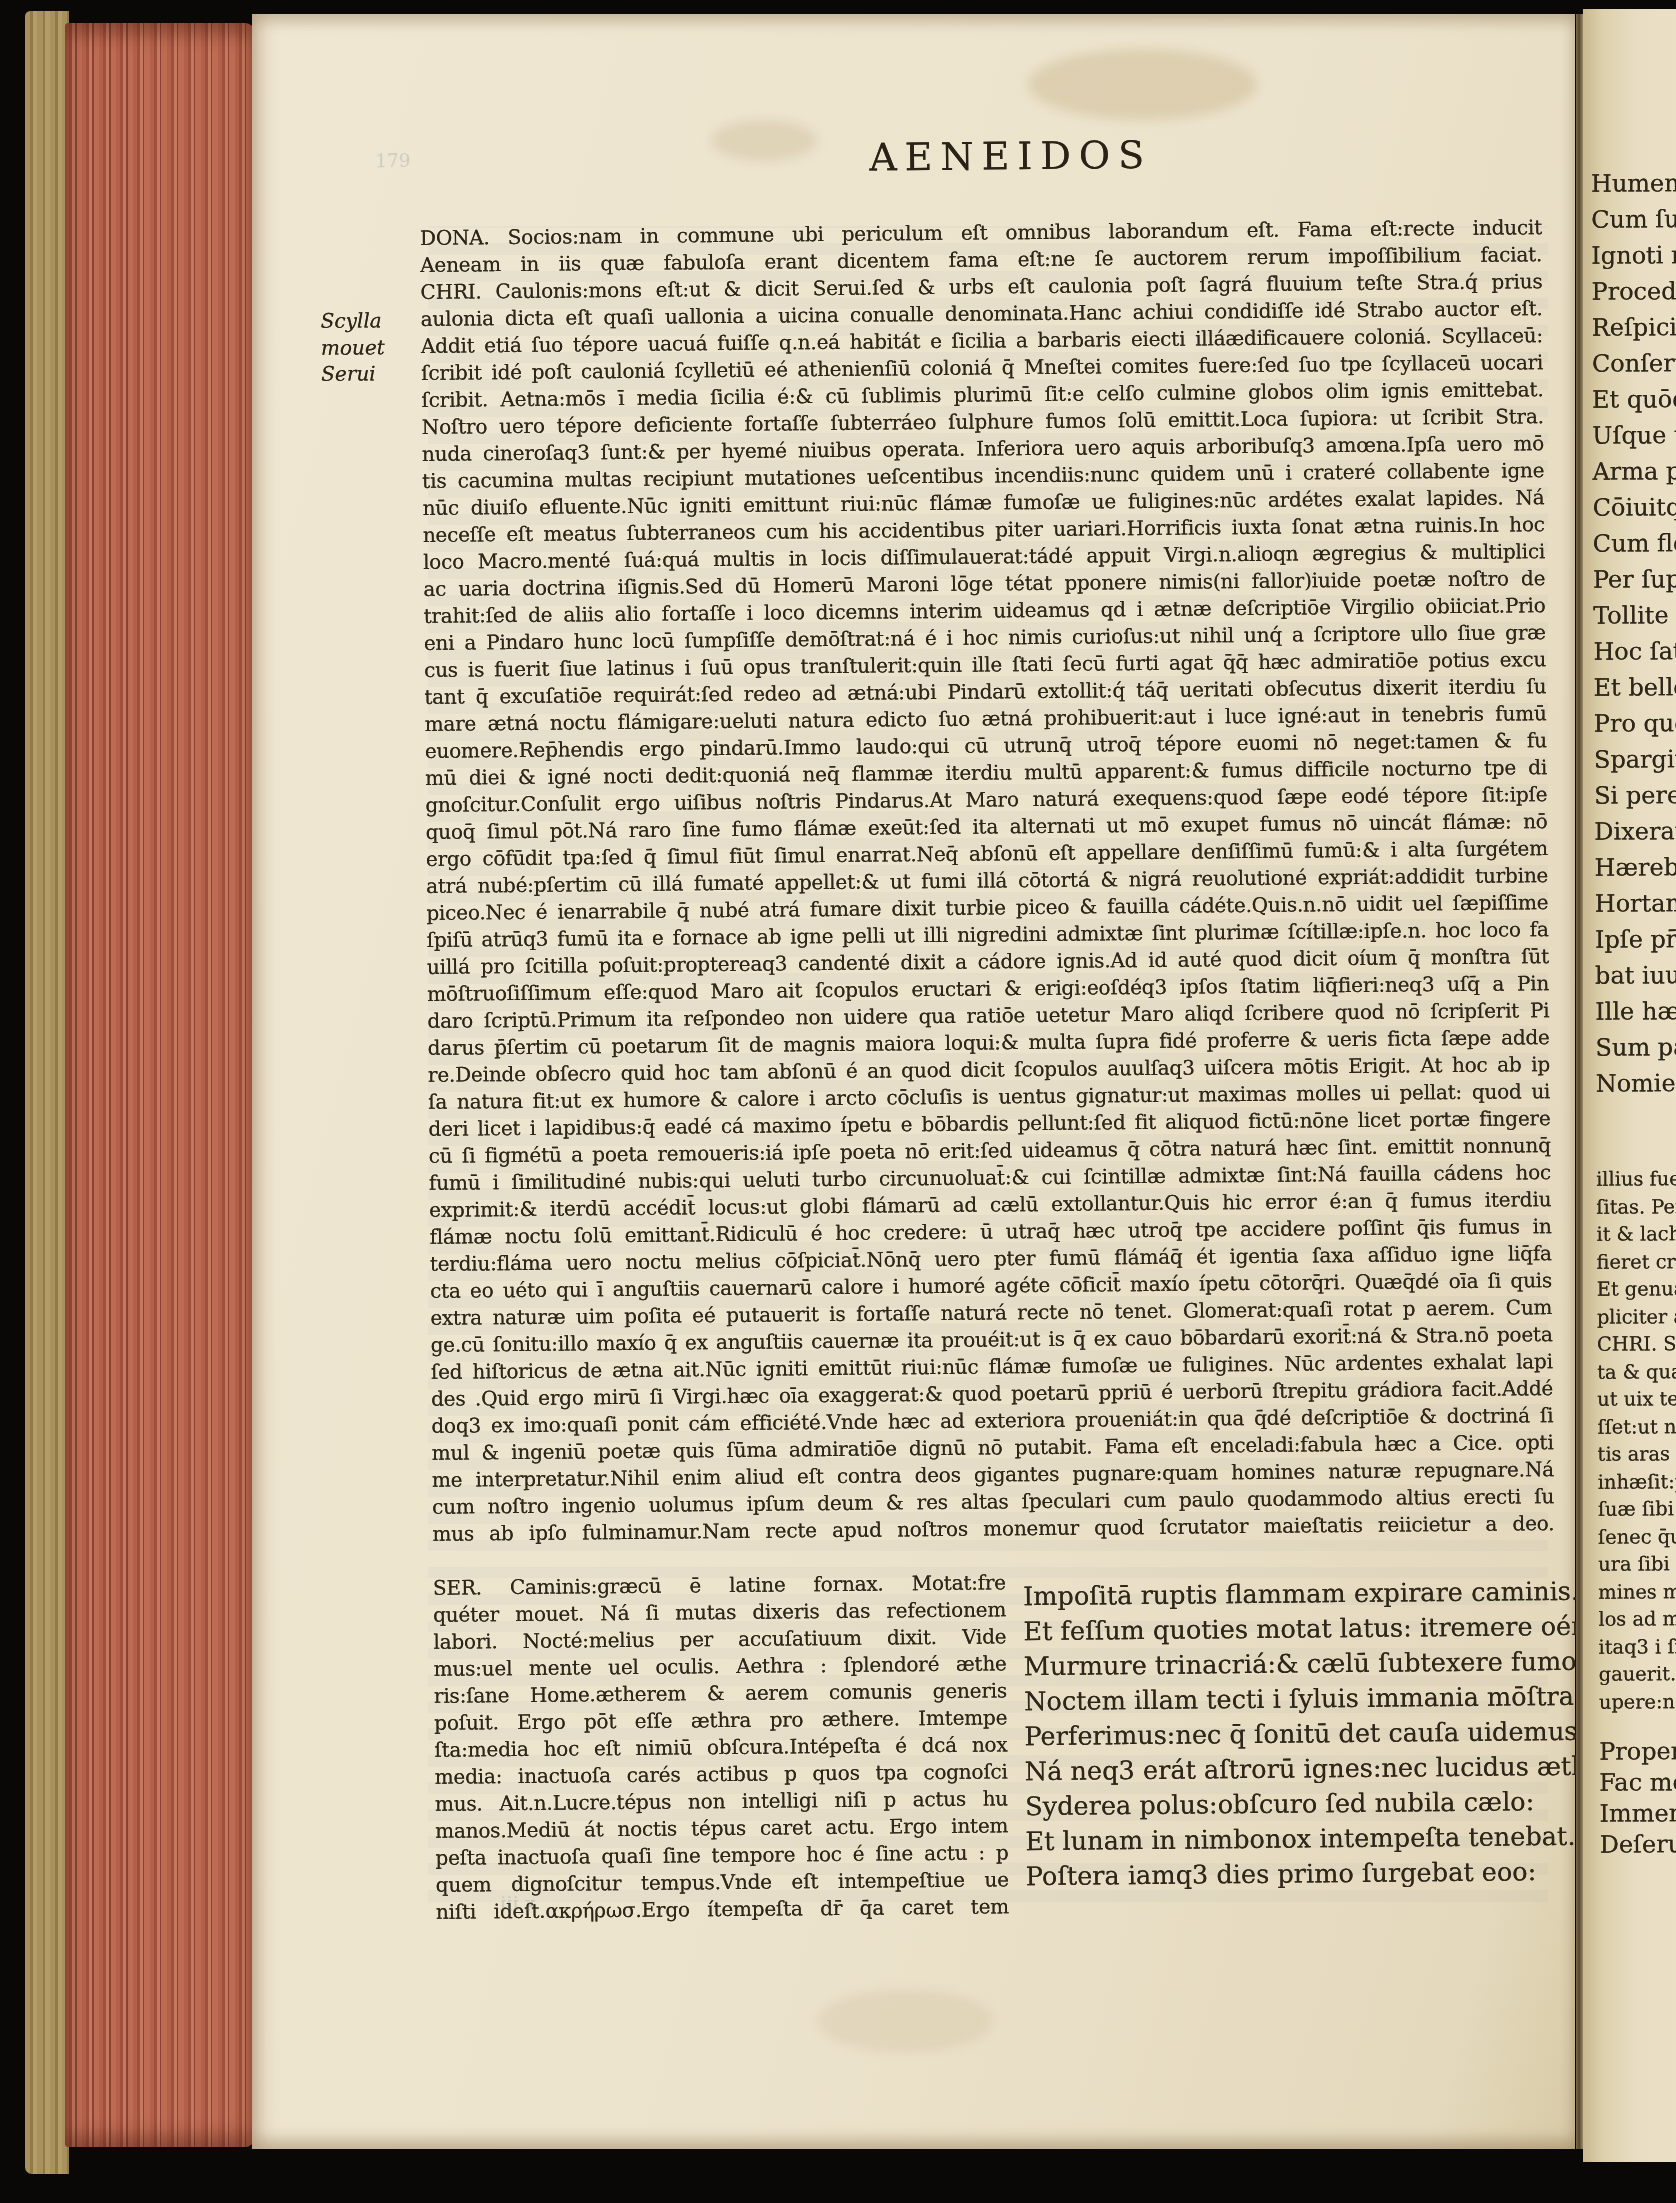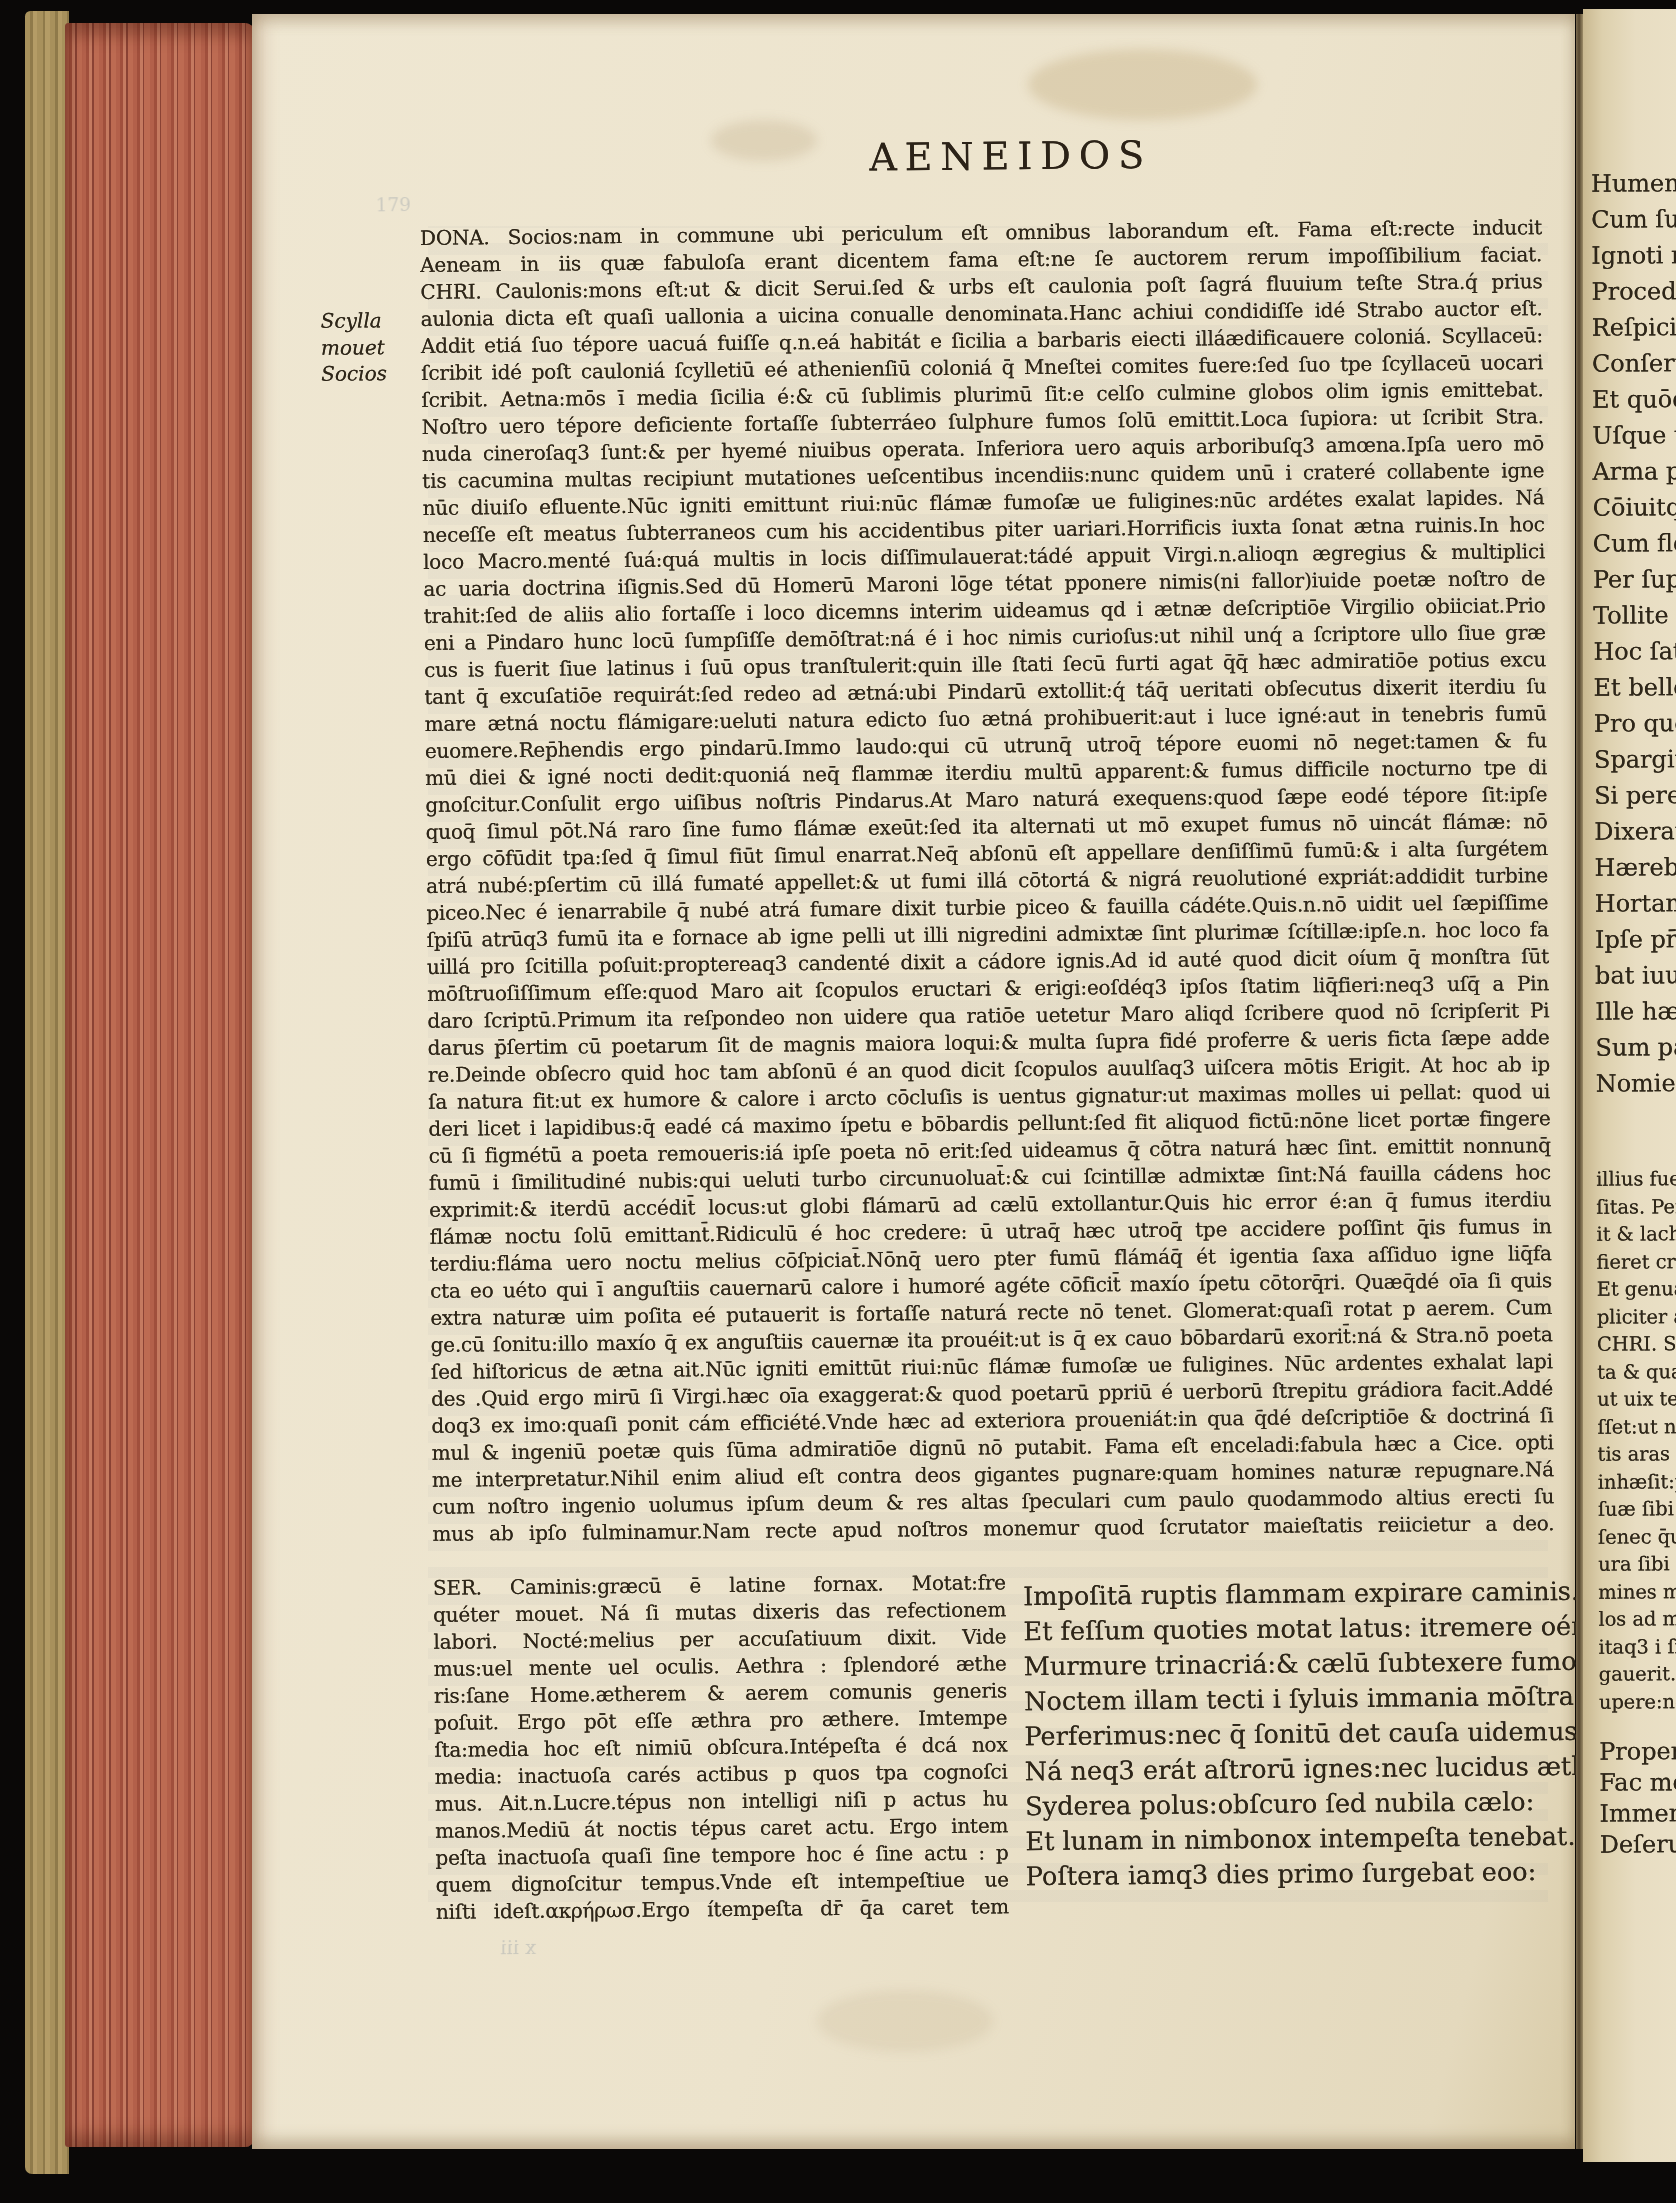--- a/index.html
+++ b/index.html
@@ -20,21 +20,21 @@
     background:linear-gradient(90deg,#7d6c4e,#55462f 45%,#9d8c68);}
   #page-recto{position:absolute;left:1583px;top:8.8px;width:94px;height:2153px;overflow:hidden;
     background:linear-gradient(90deg,#c9b890 0,#ddd0ad 19.4px,#e8ddc2 53px,#eae0c6 100%);}
   
   .stain{position:absolute;border-radius:50%;filter:blur(5.3px);}
   #stain-a{left:776px;top:35px;width:229px;height:71px;background:rgba(160,125,60,.20);}
   #stain-b{left:459px;top:106px;width:106px;height:41px;background:rgba(150,120,70,.16);}
   #stain-c{left:565px;top:1976px;width:176px;height:62px;background:rgba(150,120,70,.10);}
   #showthrough-bands{position:absolute;left:176px;top:212px;width:1120px;height:1676px;
     background:repeating-linear-gradient(0deg,rgba(105,115,132,.05) 0 11.5px,rgba(105,115,132,0) 11.5px 27px);}
-  .ghost{position:absolute;color:#7c8a9b;opacity:.30;filter:blur(0.4px);margin-top:44px;}
+  .ghost{position:absolute;color:#7c8a9b;opacity:.30;filter:blur(0.4px);}
   
   #verso-content{position:absolute;left:0;top:0;width:1323px;height:2135px;
     transform:rotate(-0.55deg);transform-origin:371px 1059px;}
   #running-title{position:absolute;left:547px;top:124px;width:441px;text-align:center;
     font-size:38px;letter-spacing:8px;color:#2b221708;color:#2b2217;}
   #main-block{position:absolute;left:176px;top:210px;width:1122px;}
   #main-block .tline{height:27px;line-height:25.6px;font-size:20px;letter-spacing:-0.2px;
     text-align:justify;text-align-last:justify;white-space:nowrap;overflow:visible;}
   #margin-note{position:absolute;left:76px;top:291px;width:95px;font-size:20px;line-height:26.5px;color:#2e2619;}
   #margin-note .tline{height:26.5px;font-style:italic;}
@@ -67,21 +67,21 @@
     <div id="showthrough-bands"></div>
 
     <div id="verso-content">
       <div class="ghost" style="left:132px;top:134px;font-size:18.5px;">179</div>
 
       <div id="running-title" class="ink">AENEIDOS</div>
 
       <div id="margin-note" class="ink">
           <div class="tline">Scylla</div>
           <div class="tline">mouet</div>
-          <div class="tline">Socios</div>
+          <div class="tline">Serui</div>
         </div>
 
       <div id="main-block" class="ink">
           <div class="tline">DONA.   Socios:nam in commune ubi periculum eſt omnibus laborandum eſt.  Fama eſt:recte inducit</div>
           <div class="tline">Aeneam in iis quæ fabuloſa erant dicentem fama eſt:ne ſe auctorem rerum impoſſibilium faciat.</div>
           <div class="tline">CHRI.   Caulonis:mons eſt:ut &amp; dicit Serui.ſed &amp; urbs eſt caulonia poſt ſagrá fluuium teſte Stra.q́ prius</div>
           <div class="tline">aulonia dicta eſt quaſi uallonia a uicina conualle denominata.Hanc achiui condidiſſe idé Strabo auctor eſt.</div>
           <div class="tline">Addit etiá ſuo tépore uacuá fuiſſe q.n.eá habitát e ſicilia a barbaris eiecti illáædificauere coloniá.  Scyllaceū:</div>
           <div class="tline">ſcribit idé poſt cauloniá ſcylletiū eé athenienſiū coloniá q̄ Mneſtei comites fuere:ſed ſuo tpe ſcyllaceū uocari</div>
           <div class="tline">ſcribit.  Aetna:mōs ī media ſicilia é:&amp; cū ſublimis plurimū ſit:e celſo culmine globos olim ignis emittebat.</div>

